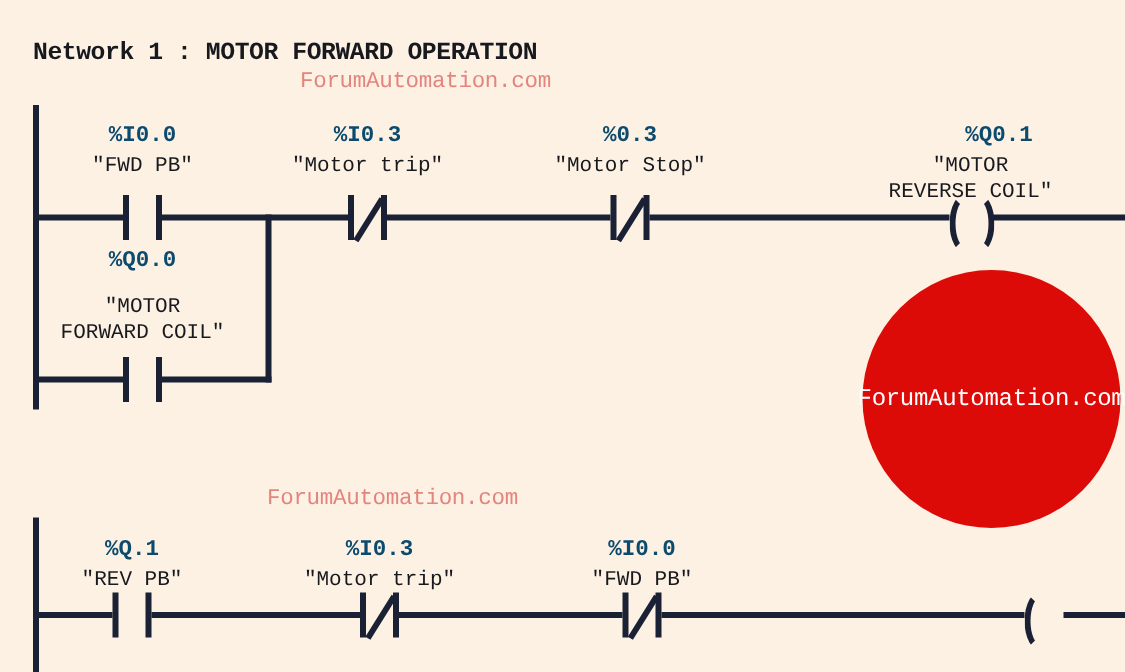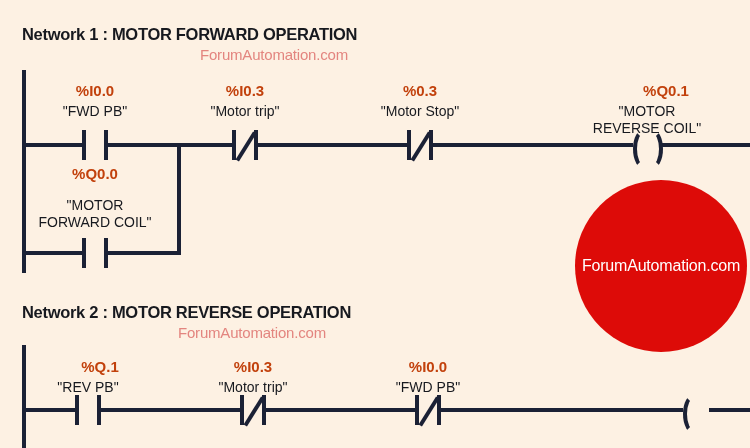--- a/index.html
+++ b/index.html
@@ -12,20 +12,21 @@
     height: 448px;
     background: #FDF1E3;
     font-family: "Liberation Sans", sans-serif;
     overflow: hidden;
   }
   #canvas {
     position: relative;
     width: 750px;
     height: 364px;
     background: #FDF1E3;
+    font-family: Liberation Mono, monospace;
   }
 
   
   .network-title {
     position: absolute;
     font-size: 16.5px;
     font-weight: bold;
     color: #17191F;
     letter-spacing: -0.3px;
     white-space: nowrap;
@@ -114,21 +115,21 @@
     border-left-color: transparent;
     border-top-color: transparent;
     border-bottom-color: transparent;
   }
 
   
   .tag-address {
     position: absolute;
     font-size: 15px;
     font-weight: bold;
-    color: #c2410c;
+    color: #0c4a6e;
     text-align: left;
     white-space: nowrap;
     transform: translateX(-50%);
   }
   .tag-comment {
     position: absolute;
     font-size: 14px;
     color: #17191F;
     text-align: center;
     white-space: nowrap;
@@ -209,33 +210,32 @@
   <div class="tag-comment" style="left:95px; top:214px;">FORWARD COIL"</div>
   <div class="contact" style="left:82px; top:238px;">
     <span class="bar left"></span>
     <span class="bar right"></span>
   </div>
 
   <div class="badge" style="left:575px; top:180px; width:172px; height:172px;">
     <span class="badge-text">ForumAutomation.com</span>
   </div>
 
-  <div class="network-title" style="left:22px; top:303px;">Network 2 : MOTOR REVERSE OPERATION</div>
 
   <div class="network-watermark" style="left:178px; top:324px;">ForumAutomation.com</div>
 
   <div class="rail" style="left:22px; top:345px; height:103px;"></div>
 
   <div class="rung" style="left:24px; top:408px; width:51px;"></div>
   <div class="rung" style="left:101px; top:408px; width:139px;"></div>
   <div class="rung" style="left:266px; top:408px; width:149px;"></div>
   <div class="rung" style="left:441px; top:408px; width:242px;"></div>
   <div class="rung" style="left:709px; top:408px; width:41px;"></div>
 
-  <div class="tag-address" style="left:100px; top:358px;">%Q.1</div>
+  <div class="tag-address" style="left:88px; top:358px;">%Q.1</div>
   <div class="tag-comment" style="left:88px; top:379px;">"REV PB"</div>
   <div class="contact" style="left:75px; top:395px;">
     <span class="bar left"></span>
     <span class="bar right"></span>
   </div>
 
   <div class="tag-address" style="left:253px; top:358px;">%I0.3</div>
   <div class="tag-comment" style="left:253px; top:379px;">"Motor trip"</div>
   <div class="contact" style="left:240px; top:395px;">
     <span class="bar left"></span>

